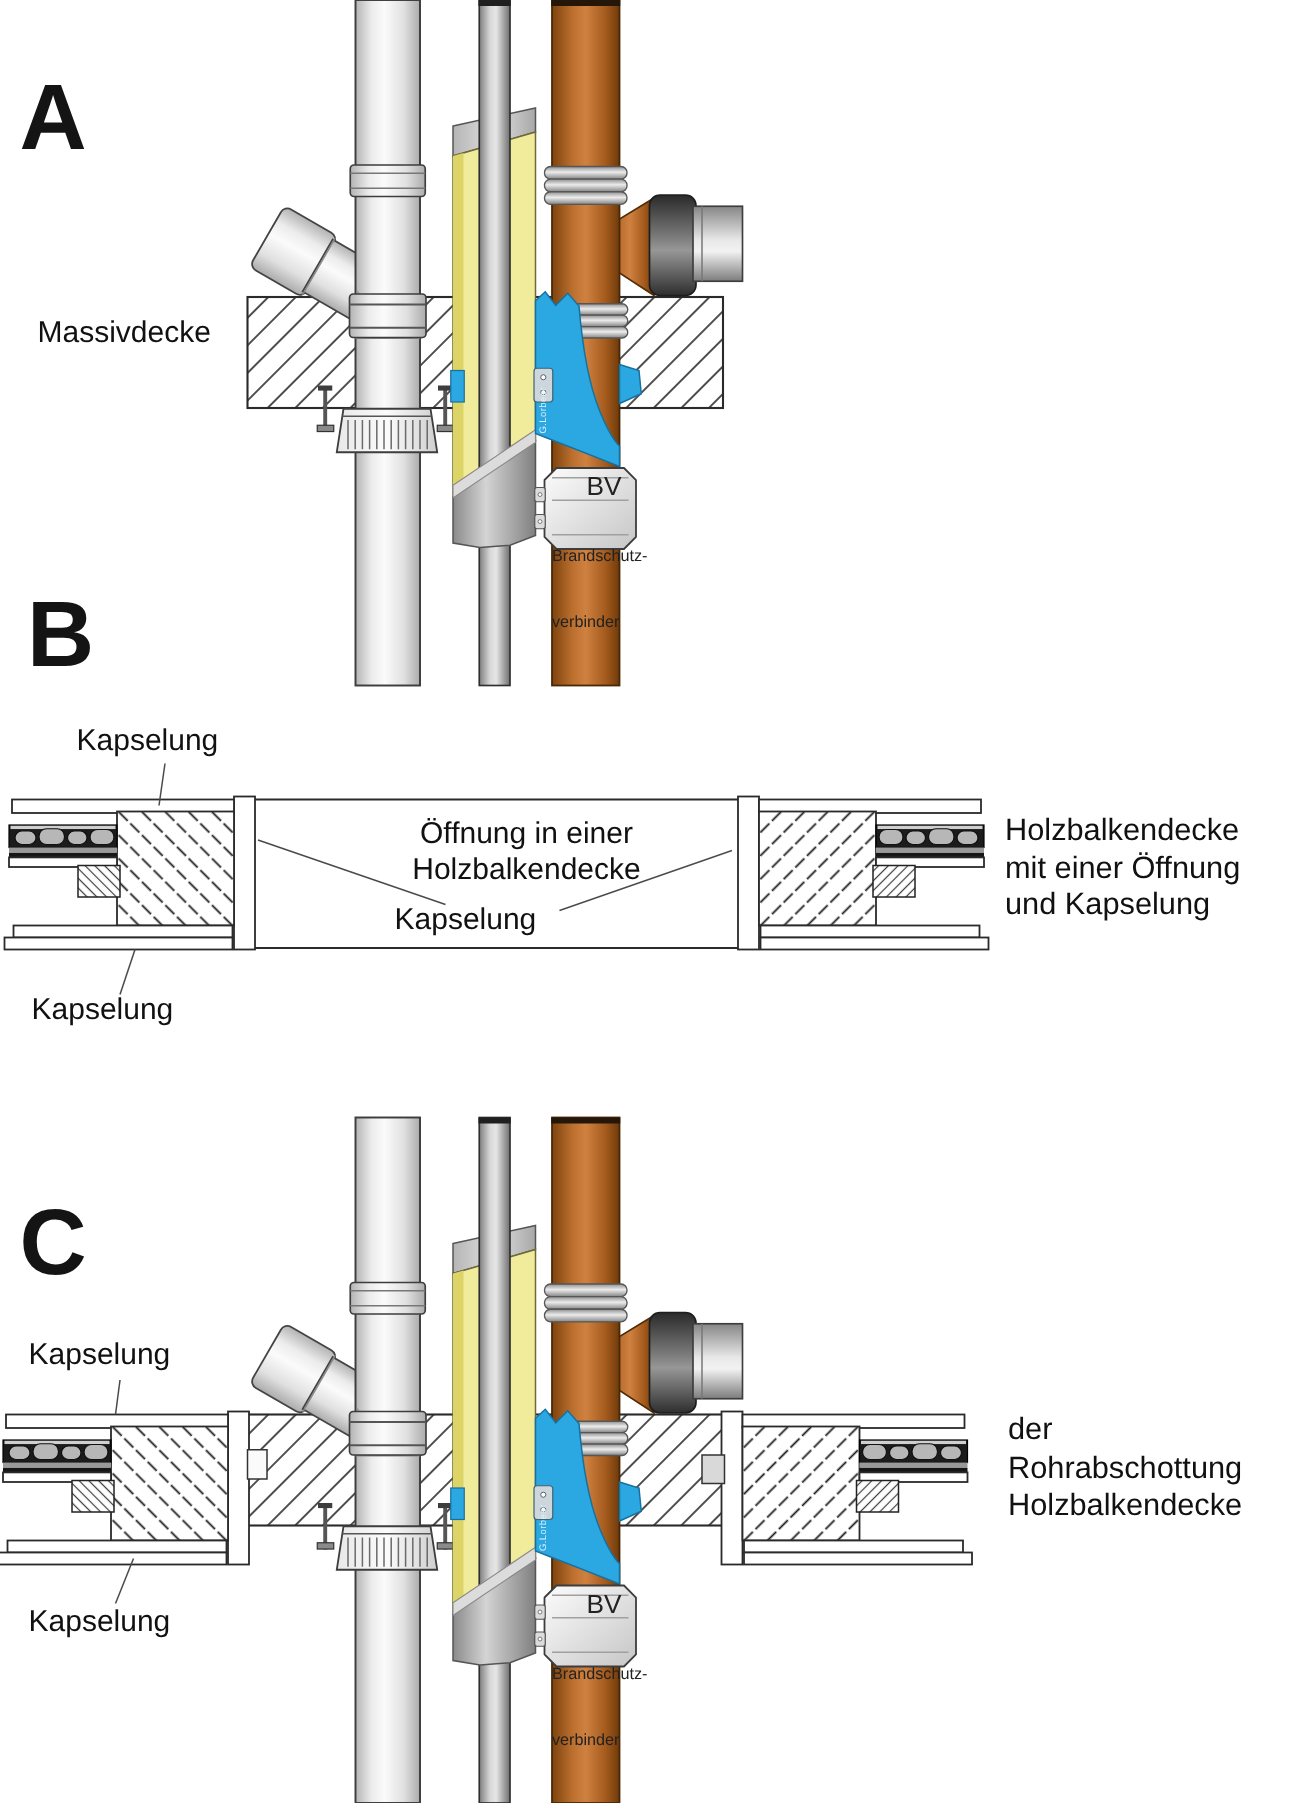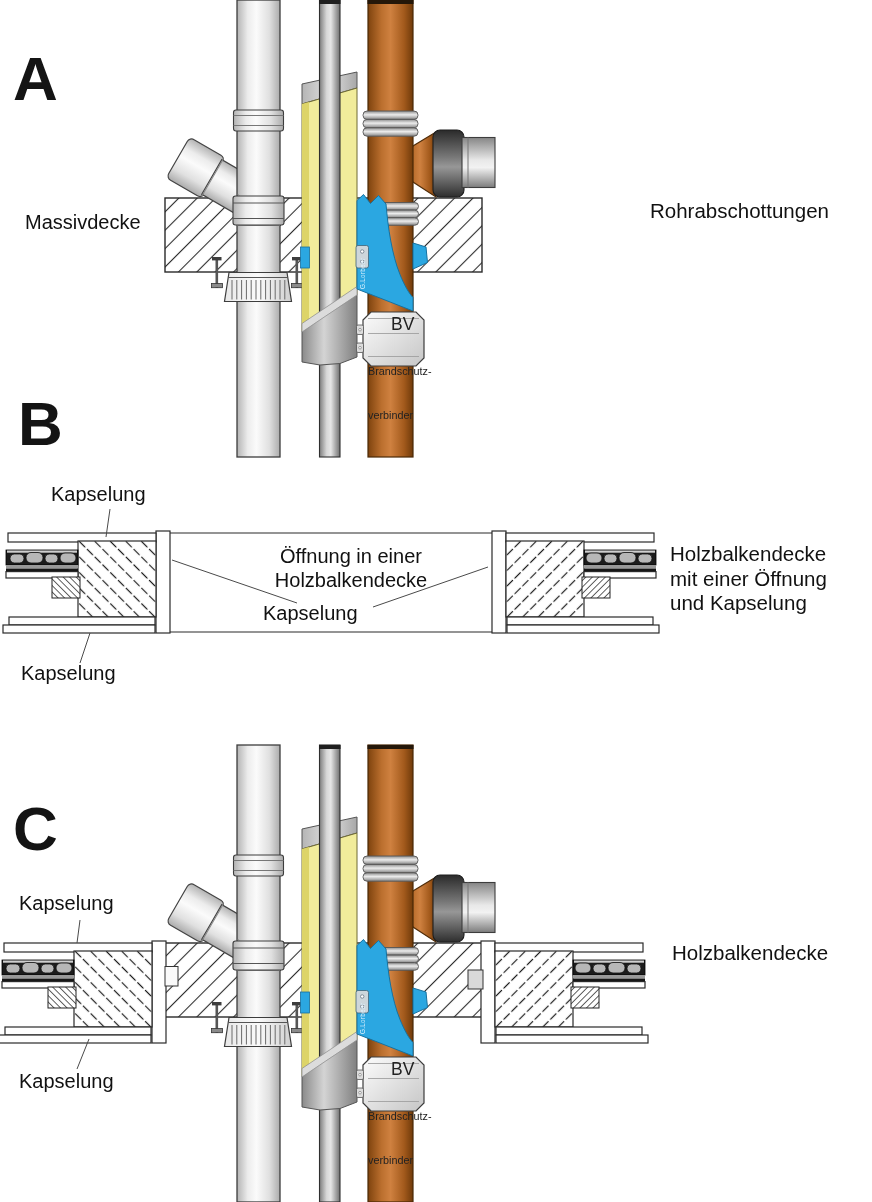--- a/index.html
+++ b/index.html
@@ -260,41 +260,42 @@
   <rect x="468" y="970" width="15" height="19" fill="#d9d9d9" stroke="#333" stroke-width="1"></rect>
   <g>
     <line class="leader" x1="80" y1="920" x2="77" y2="943"></line>
     <line class="leader" x1="77" y1="1069" x2="89" y2="1039"></line>
   </g>
 </svg>
 
 <div class="abs letter" style="left:13px;top:48px">A</div>
 <div class="abs lbl" style="left:25px;top:211px">Massivdecke</div>
 <div class="abs cap" style="left:650px;top:199px">
-  <div>Rohrabschottungen</div>
 </div>
 
 <div class="abs letter" style="left:18px;top:393px">B</div>
 <div class="abs lbl" style="left:51px;top:483px">Kapselung</div>
 <div class="abs lbl opening-center" style="left:170px;top:545px;width:362px;line-height:23.5px">
   <div>Öffnung in einer</div>
   <div>Holzbalkendecke</div>
 </div>
 <div class="abs lbl" style="left:263px;top:602px">Kapselung</div>
 <div class="abs lbl" style="left:21px;top:662px">Kapselung</div>
 <div class="abs cap" style="left:670px;top:542px">
   <div>Holzbalkendecke</div>
   <div>mit einer Öffnung</div>
   <div>und Kapselung</div>
 </div>
 
 <div class="abs letter" style="left:13px;top:798px">C</div>
 <div class="abs lbl" style="left:19px;top:892px">Kapselung</div>
 <div class="abs lbl" style="left:19px;top:1070px">Kapselung</div>
 <div class="abs cap cap-c" style="left:672px;top:940px">
+  <div>der</div>
+  <div>Rohrabschottung</div>
   <div>Holzbalkendecke</div>
 </div>
 
 <div class="abs bv" style="left:368px;top:315px">
   <div class="bv-abbr">BV</div>
   <div class="bv-line">Brandschutz-</div>
   <div class="bv-line">verbinder</div>
 </div>
 <div class="abs bv" style="left:368px;top:1060px">
   <div class="bv-abbr">BV</div>

